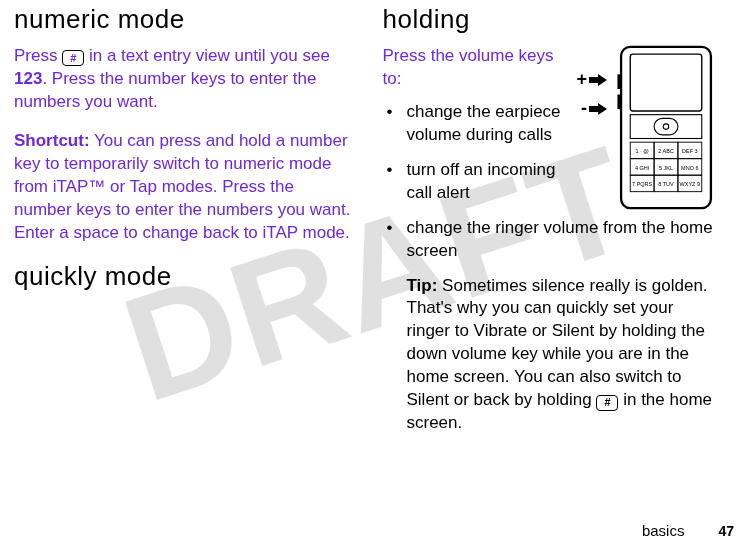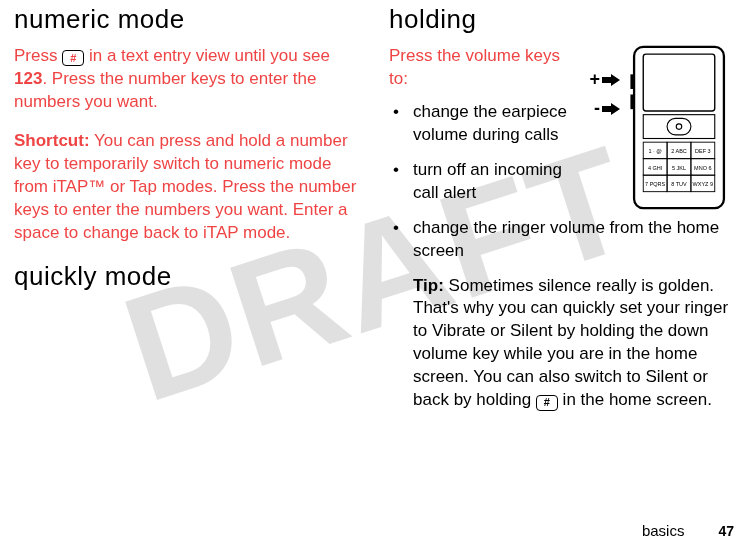--- a/index.html
+++ b/index.html
@@ -21,39 +21,39 @@
     color: rgba(0,0,0,0.12);
     letter-spacing: 2px;
     pointer-events: none;
     z-index: 0;
     white-space: nowrap;
   }
   .page {
     position: relative;
     z-index: 1;
     display: flex;
-    padding: 4px 22px 0 14px;
+    padding: 4px 35px 0 14px;
     gap: 30px;
   }
   .col {
     flex: 1 1 0;
     min-width: 0;
   }
   h2.section {
     font-family: Arial, sans-serif;
     font-size: 26px;
     font-weight: 400;
     margin-bottom: 10px;
     letter-spacing: 0.5px;
   }
   p.body {
     font-size: 17px;
     line-height: 1.35;
     margin-bottom: 16px;
-    color: #ef4444;
+    color: #6d28d9;
   }
   .bold123 {
     font-weight: 900;
     font-family: Arial, sans-serif;
   }
   .bold { font-weight: 700; }
   .icon-key {
     display: inline-flex;
     align-items: center;
     justify-content: center;

